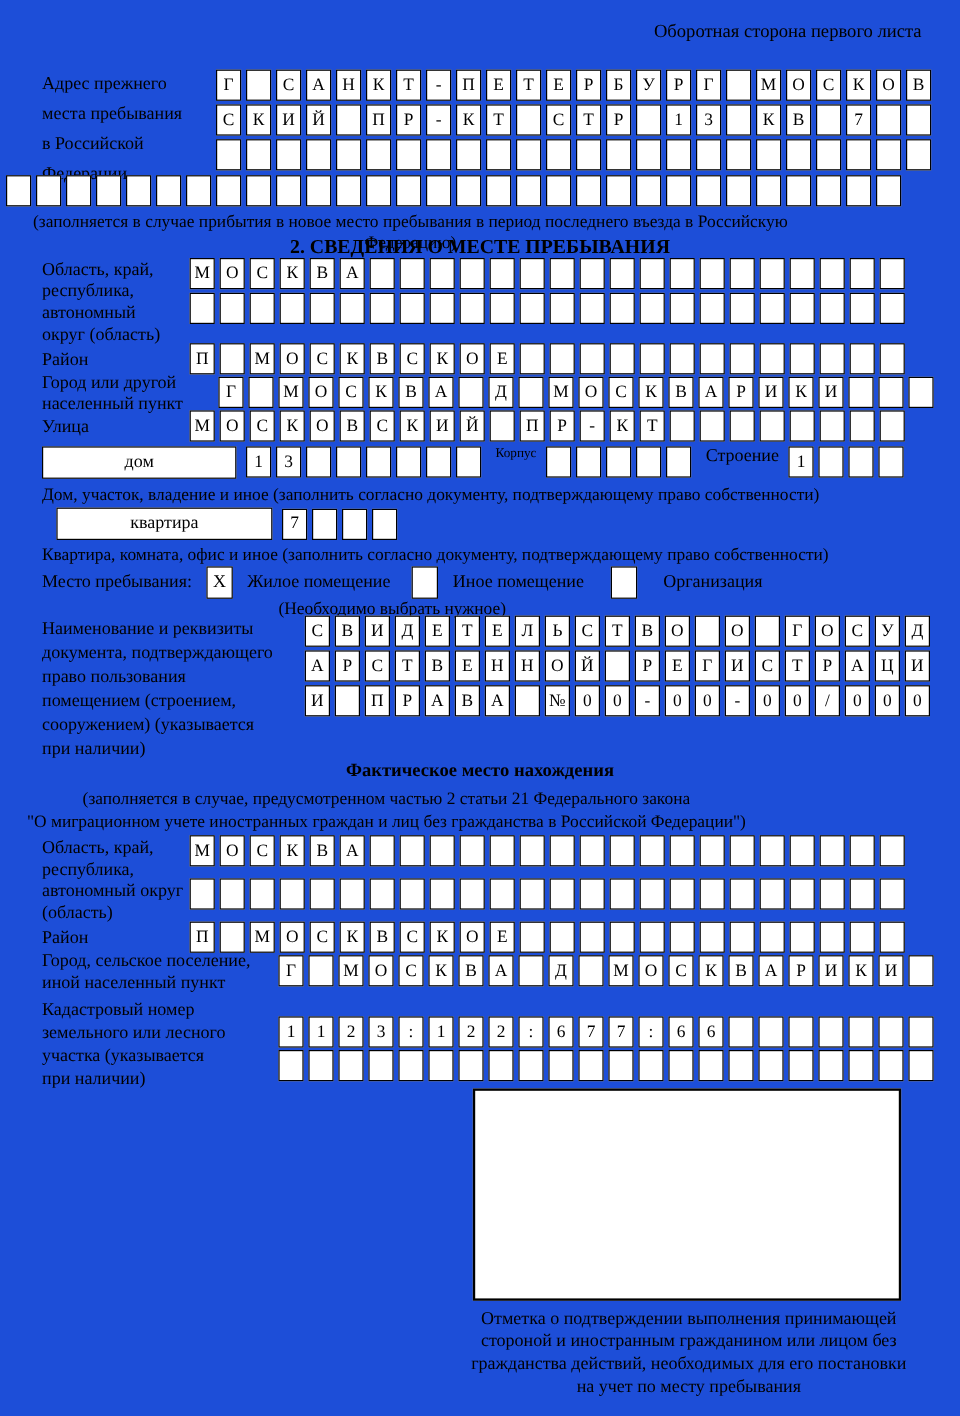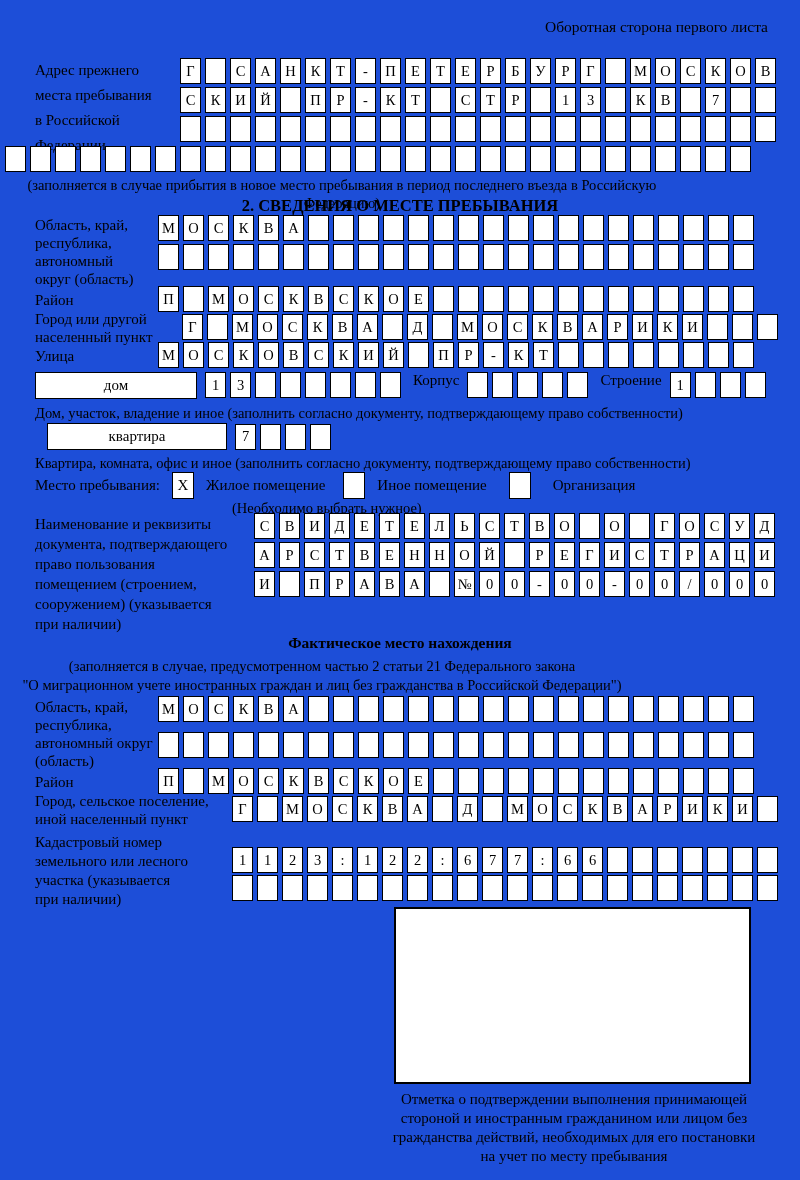--- a/index.html
+++ b/index.html
@@ -321,21 +321,21 @@
     <div class="cellrow">
         <span class="cell">1</span>
         <span class="cell">3</span>
         <span class="cell"></span>
         <span class="cell"></span>
         <span class="cell"></span>
         <span class="cell"></span>
         <span class="cell"></span>
         <span class="cell"></span>
       </div>
-    <div style="font-size:15px; padding-left:4px;">Корпус</div>
+    <div style="font-size:11px; padding-left:4px;">Корпус</div>
     <div class="cellrow">
         <span class="cell"></span>
         <span class="cell"></span>
         <span class="cell"></span>
         <span class="cell"></span>
         <span class="cell"></span>
       </div>
     <div style="font-size:15px; padding-left:4px;">Строение</div>
     <div class="cellrow">
         <span class="cell">1</span>

